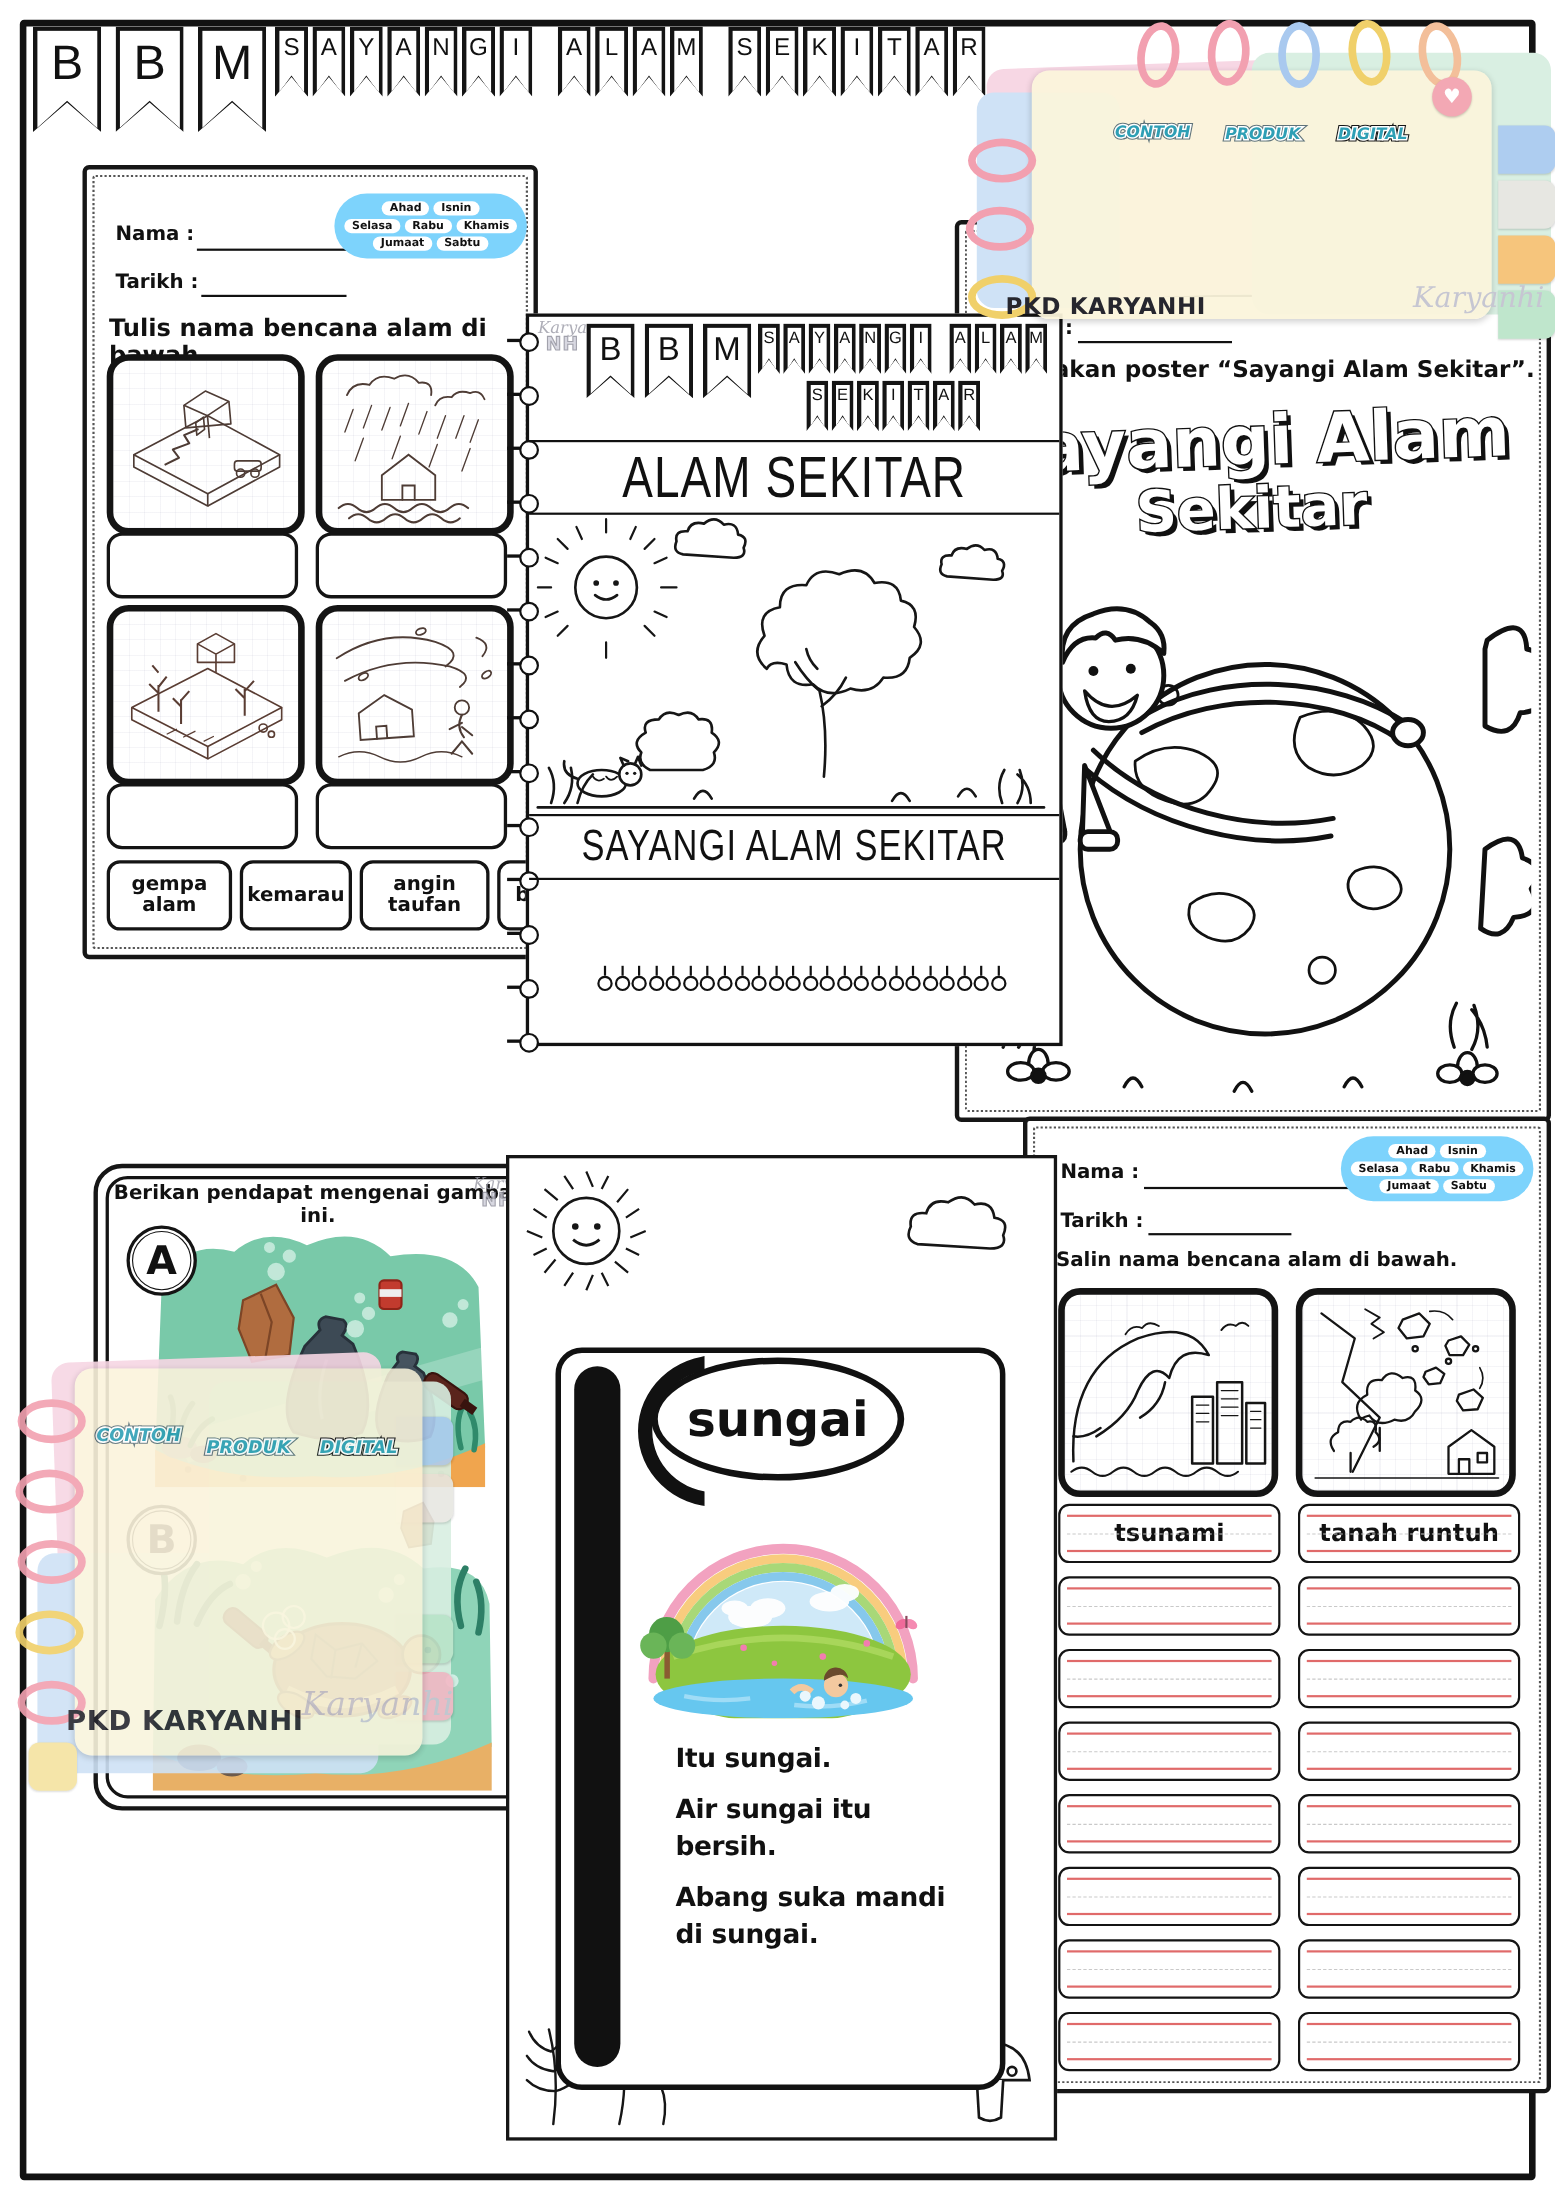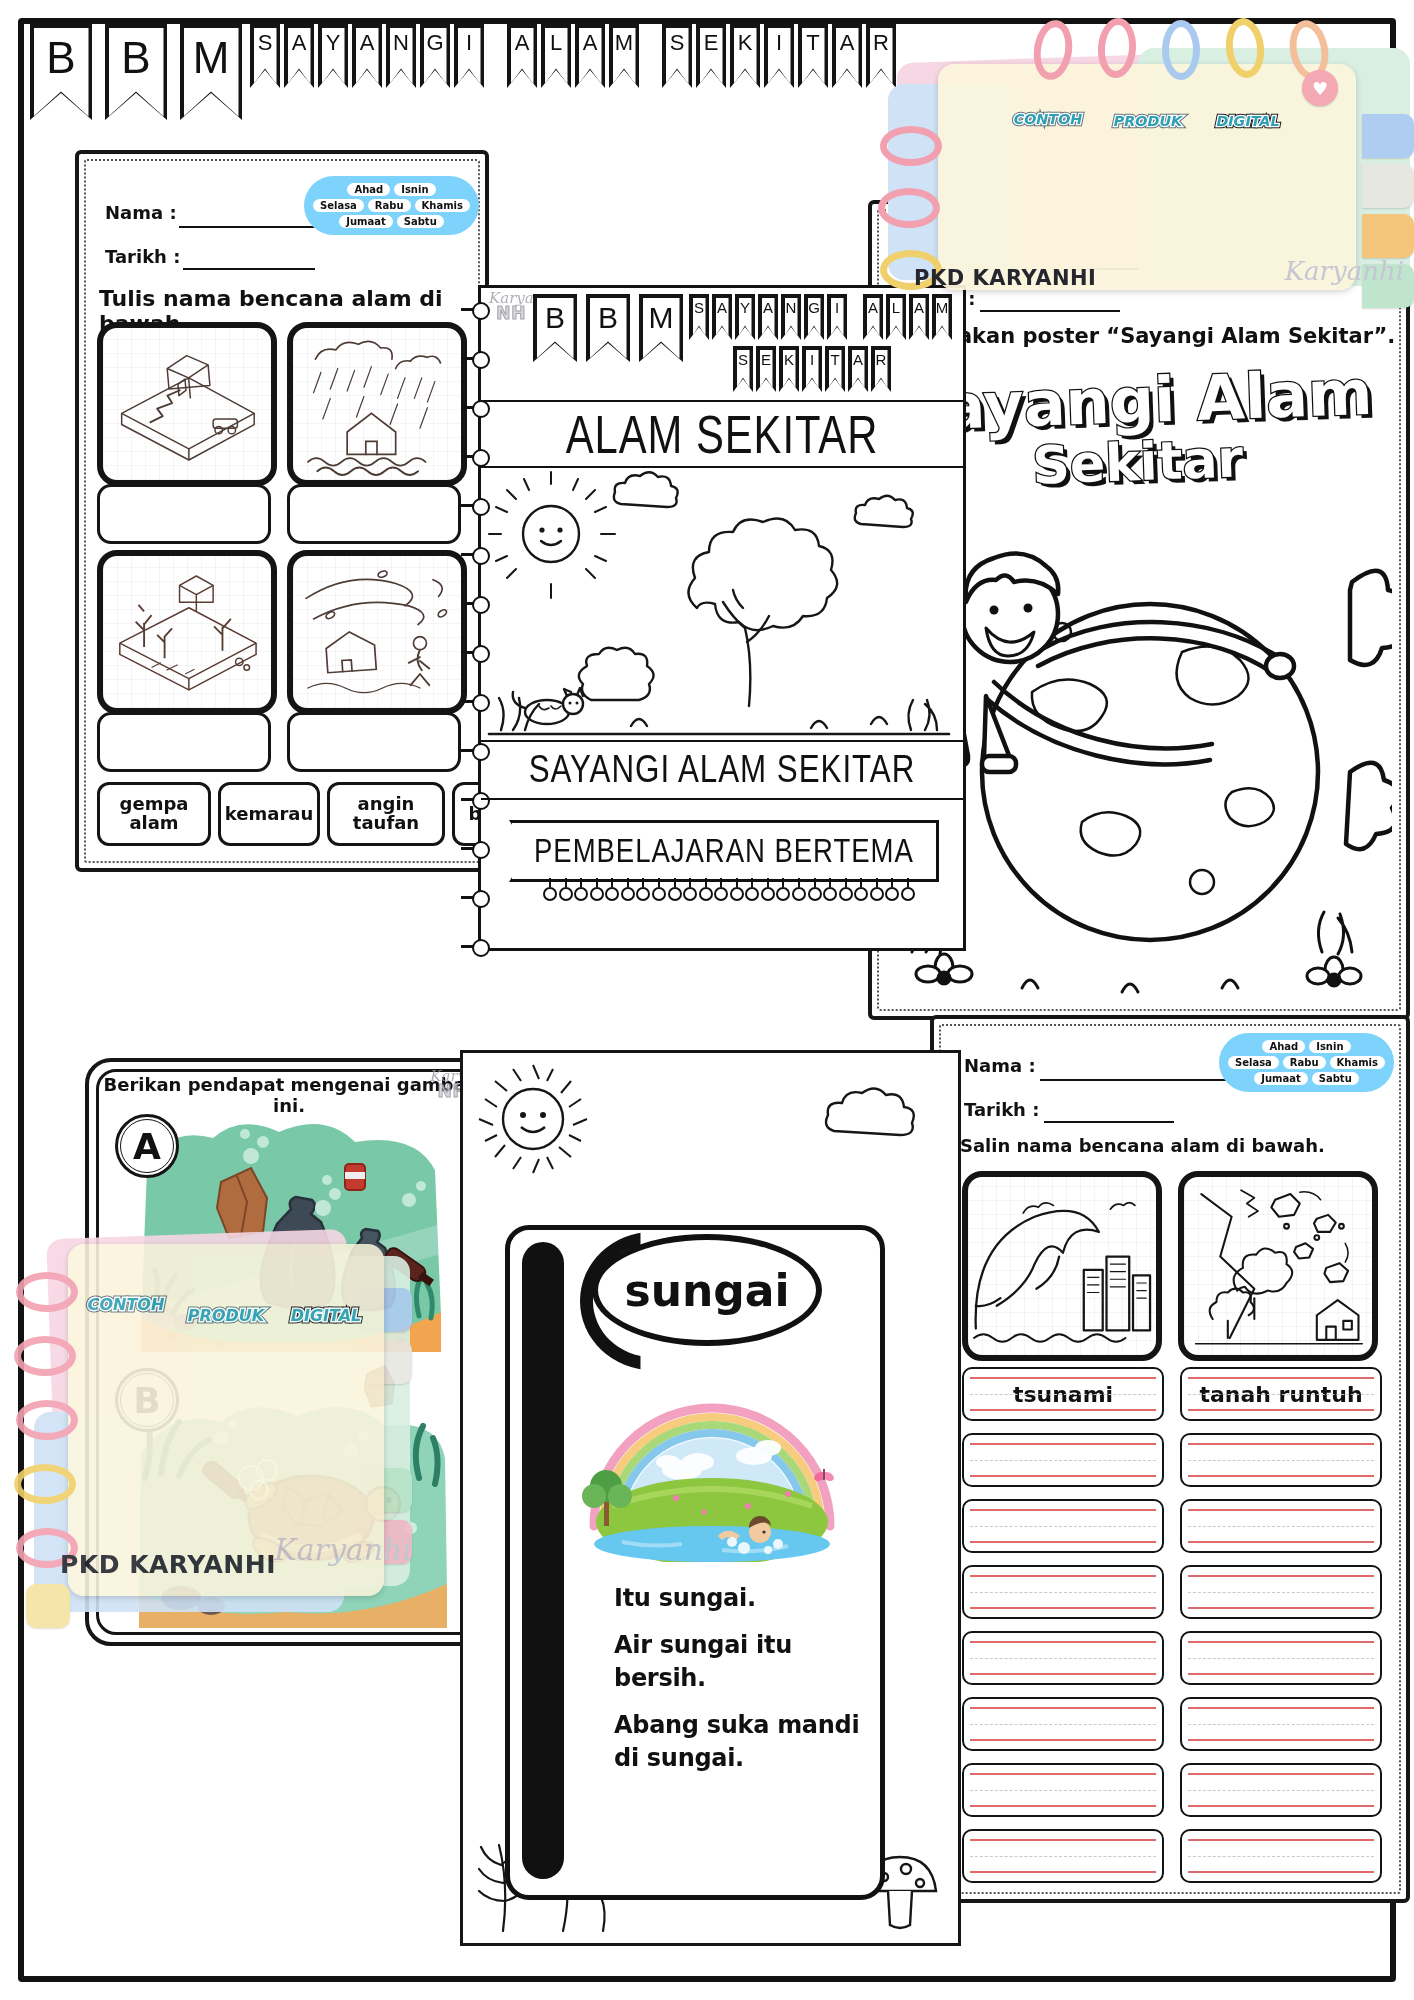--- a/index.html
+++ b/index.html
@@ -588,21 +588,21 @@
       <g stroke="#161616" stroke-width="2.4" fill="#fff">
         <path d="M10,48 q4,-34 36,-34 q32,0 36,34 Z"></path>
           <path d="M34,48 l2,34 q10,6 20,0 l2,-34"></path>
         <circle cx="30" cy="34" r="4"></circle>
           <circle cx="52" cy="26" r="5"></circle>
           <circle cx="66" cy="40" r="4"></circle>
       </g>
     </svg>
   </section>
 
-  <section class="reading-card" style="left:505px;top:1225px;width:370px;height:665px;z-index:30;">
+  <section class="reading-card" style="left:505px;top:1225px;width:370px;height:665px;z-index:30;padding-left:29px;">
     <div class="bullet-bar" style="left:12px;top:12px;width:42px;height:637px;"></div>
     <div class="title-oval" style="left:82px;top:4px;width:218px;height:100px;font-size:44px;">
       <span>sungai</span>
     </div>
     <svg class="abs" style="left:62px;top:136px;" width="280" height="196" viewBox="0 0 280 196">
       <g fill="none" stroke-linecap="round">
         <path d="M22,160 A118,118 0 0 1 258,160" stroke="#f2a2c0" stroke-width="9"></path>
         <path d="M31,160 A109,109 0 0 1 249,160" stroke="#f8cc7e" stroke-width="8"></path>
         <path d="M39,160 A101,101 0 0 1 241,160" stroke="#a8d878" stroke-width="8"></path>
         <path d="M47,160 A93,93 0 0 1 233,160" stroke="#86c8ec" stroke-width="8"></path>
@@ -783,23 +783,20 @@
             <path d="M20,262 q6,-18 -2,-32 M32,262 q10,-14 6,-32 M44,262 q4,-16 14,-26"></path>
             <path d="M430,262 q-6,-16 2,-30 M444,262 q8,-14 2,-30 M456,262 q0,-16 -12,-26"></path>
             <path d="M150,258 q8,-14 16,0 M330,260 q8,-14 16,0 M390,256 q8,-14 16,0"></path>
           </g>
         <path d="M8,266 h460" stroke-width="2.6"></path>
       </g>
     </svg>
     <div class="cover-hr" style="top:452px;"></div>
     <div class="cover-heading" style="top:462px;font-size:33px;">SAYANGI ALAM SEKITAR</div>
     <div class="cover-hr" style="top:510px;"></div>
-    <div class="ribbon" style="left:28px;top:532px;width:424px;height:56px;">
-      <span style="font-family:'Liberation Sans',sans-serif;font-weight:500;font-size:29px;letter-spacing:1px;transform:scale(.95,1.15);">PEMBELAJARAN BERTEMA</span>
-    </div>
     <div class="dangles" style="left:64px;top:590px;width:368px;">
         <div class="dangle">
           <i></i>
           <b></b>
         </div>
         <div class="dangle">
           <i></i>
           <b></b>
         </div>
         <div class="dangle">

